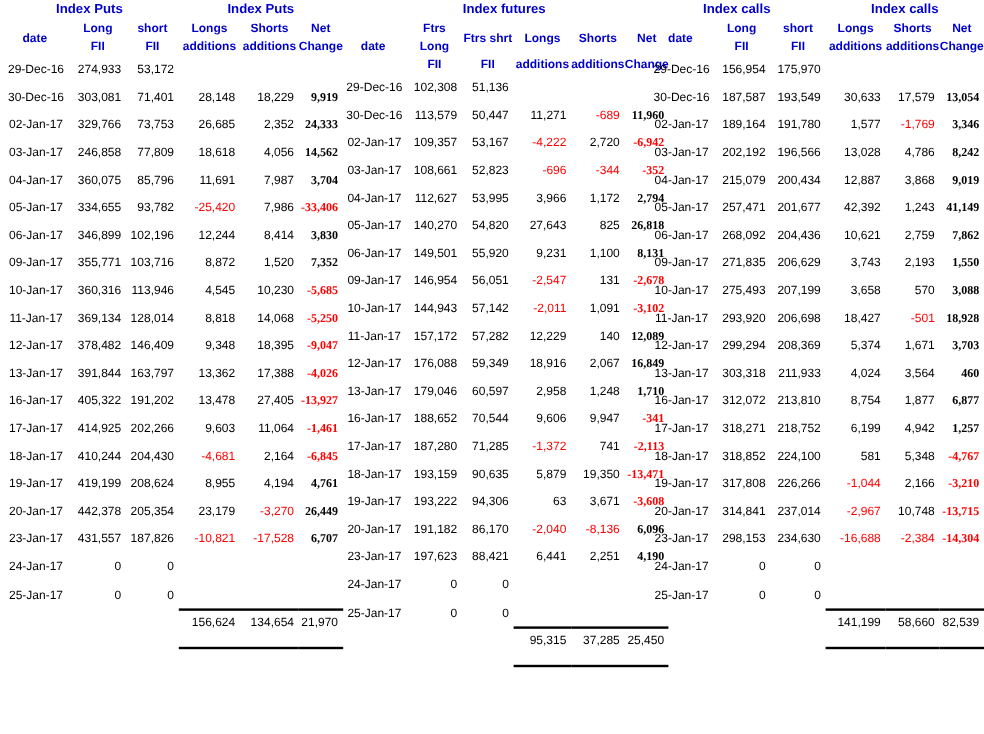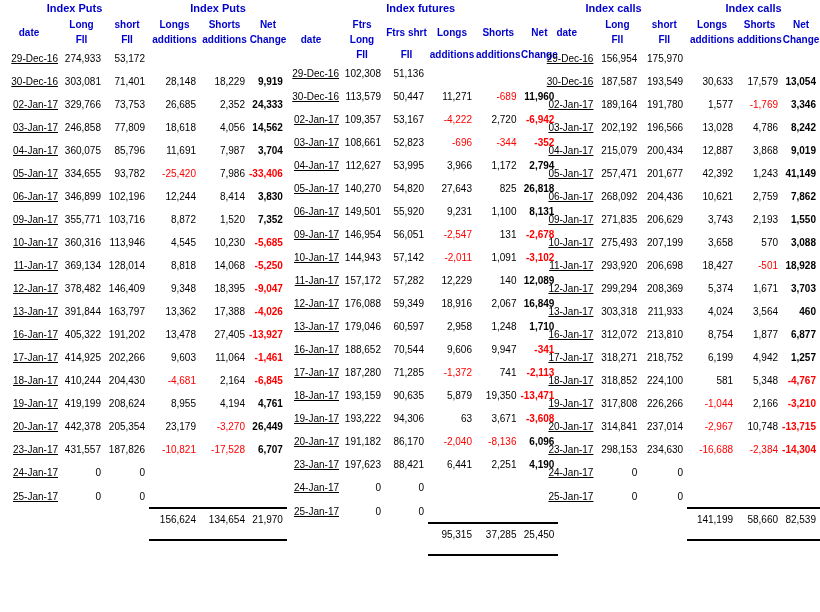--- a/index.html
+++ b/index.html
@@ -8,23 +8,23 @@
   table{border-collapse:collapse;table-layout:fixed;}
   .blk{position:absolute;top:0;}
   .blk.puts{left:0;}
   .blk.futs{left:283px;}
   .blk.calls{left:540px;}
   td,th{font-size:10px;padding:0;margin:0;}
   .hdr-title{font-size:11px;font-weight:bold;color:#0000cc;text-align:center;height:17px;line-height:17px;}
   .hdr-sub{font-size:10px;font-weight:bold;color:#0000cc;text-align:center;height:15px;line-height:15px;}
   .hdr-sub2{font-size:10px;font-weight:bold;color:#0000cc;text-align:center;height:15px;line-height:15px;}
   .cell{height:23px;line-height:23px;text-align:right;padding-right:4px;color:#000000;}
-  .cell.date{text-align:right;padding-left:2px;padding-right:0;text-decoration:underline;}
+  .cell.date{text-align:center;padding-left:2px;padding-right:0;}
   .cell.neg{color:#ff0000;}
-  .cell.net{font-weight:bold;}
+  .cell.net{font-weight:bold;font-family:Liberation Serif, serif;}
   .cell.net.neg{color:#ff0000;font-weight:bold;}
   .tot{height:22px;line-height:22px;text-align:right;padding-right:4px;font-weight:normal;color:#000000;border-top:2px solid #000000;}
   .tot.net{font-weight:normal;}
   .under{border-bottom:2px solid #000000;}
 </style>
 </head>
 <body>
 
 <div class="sheet">
 

